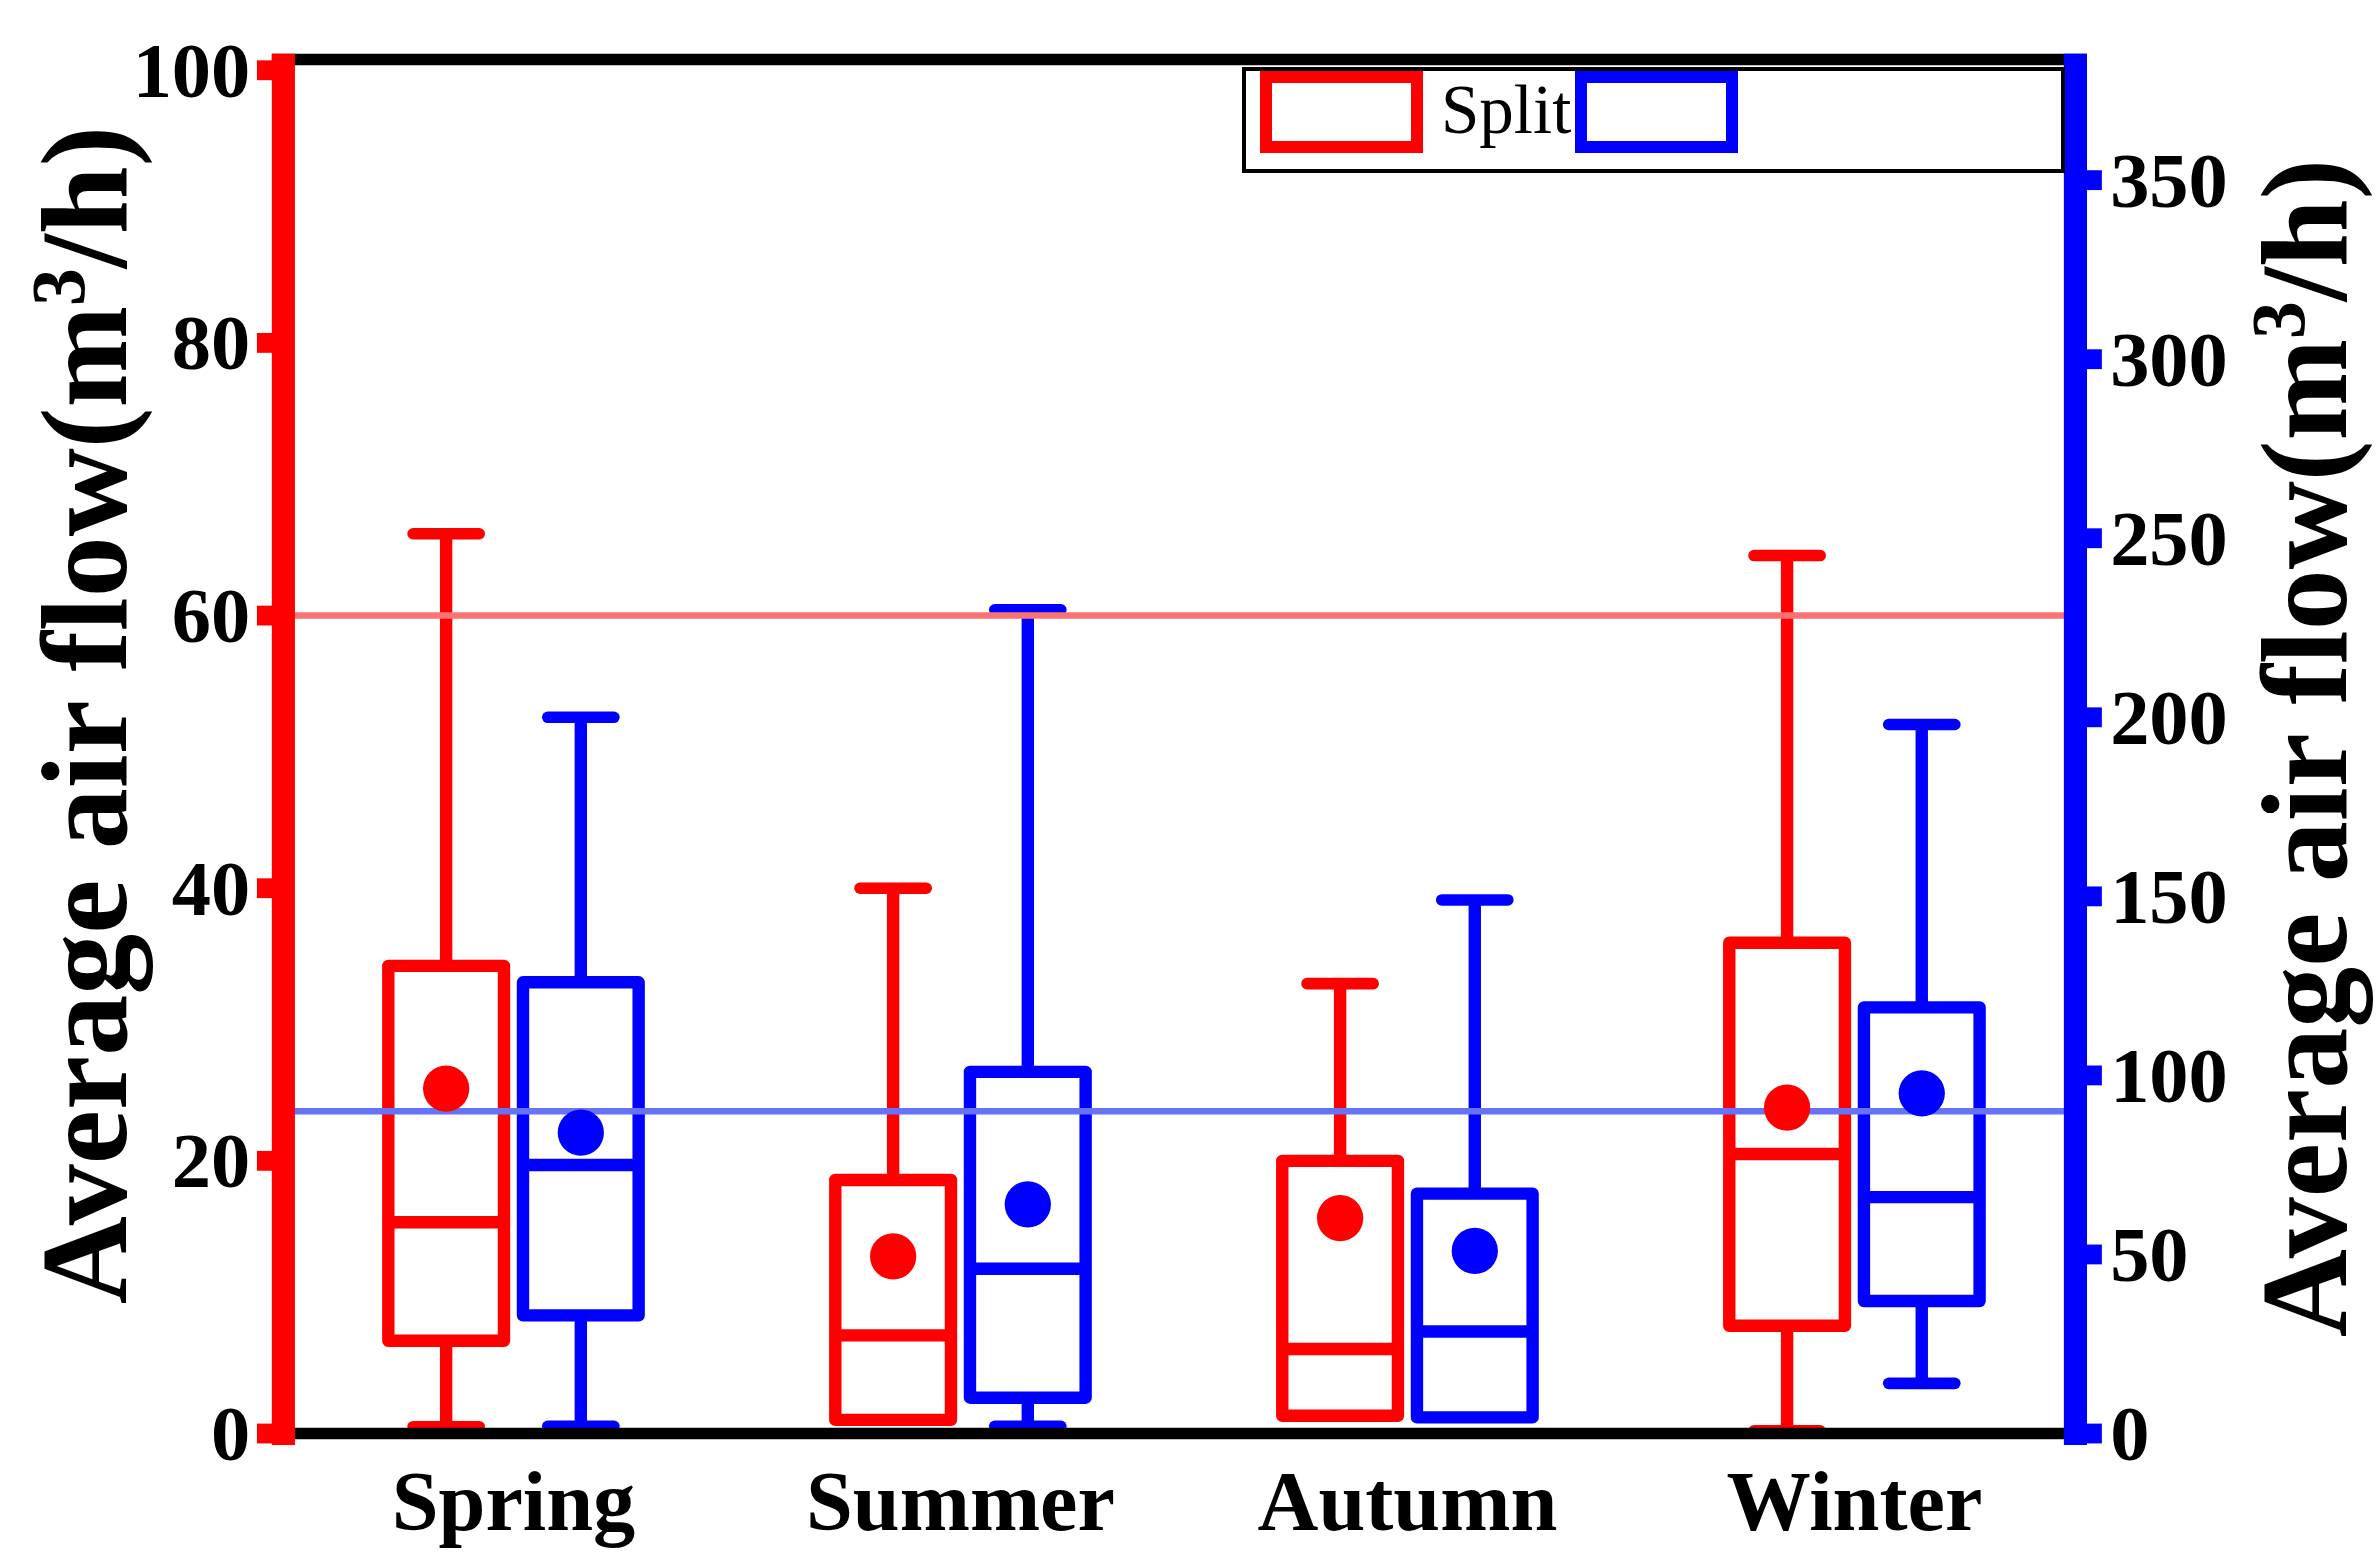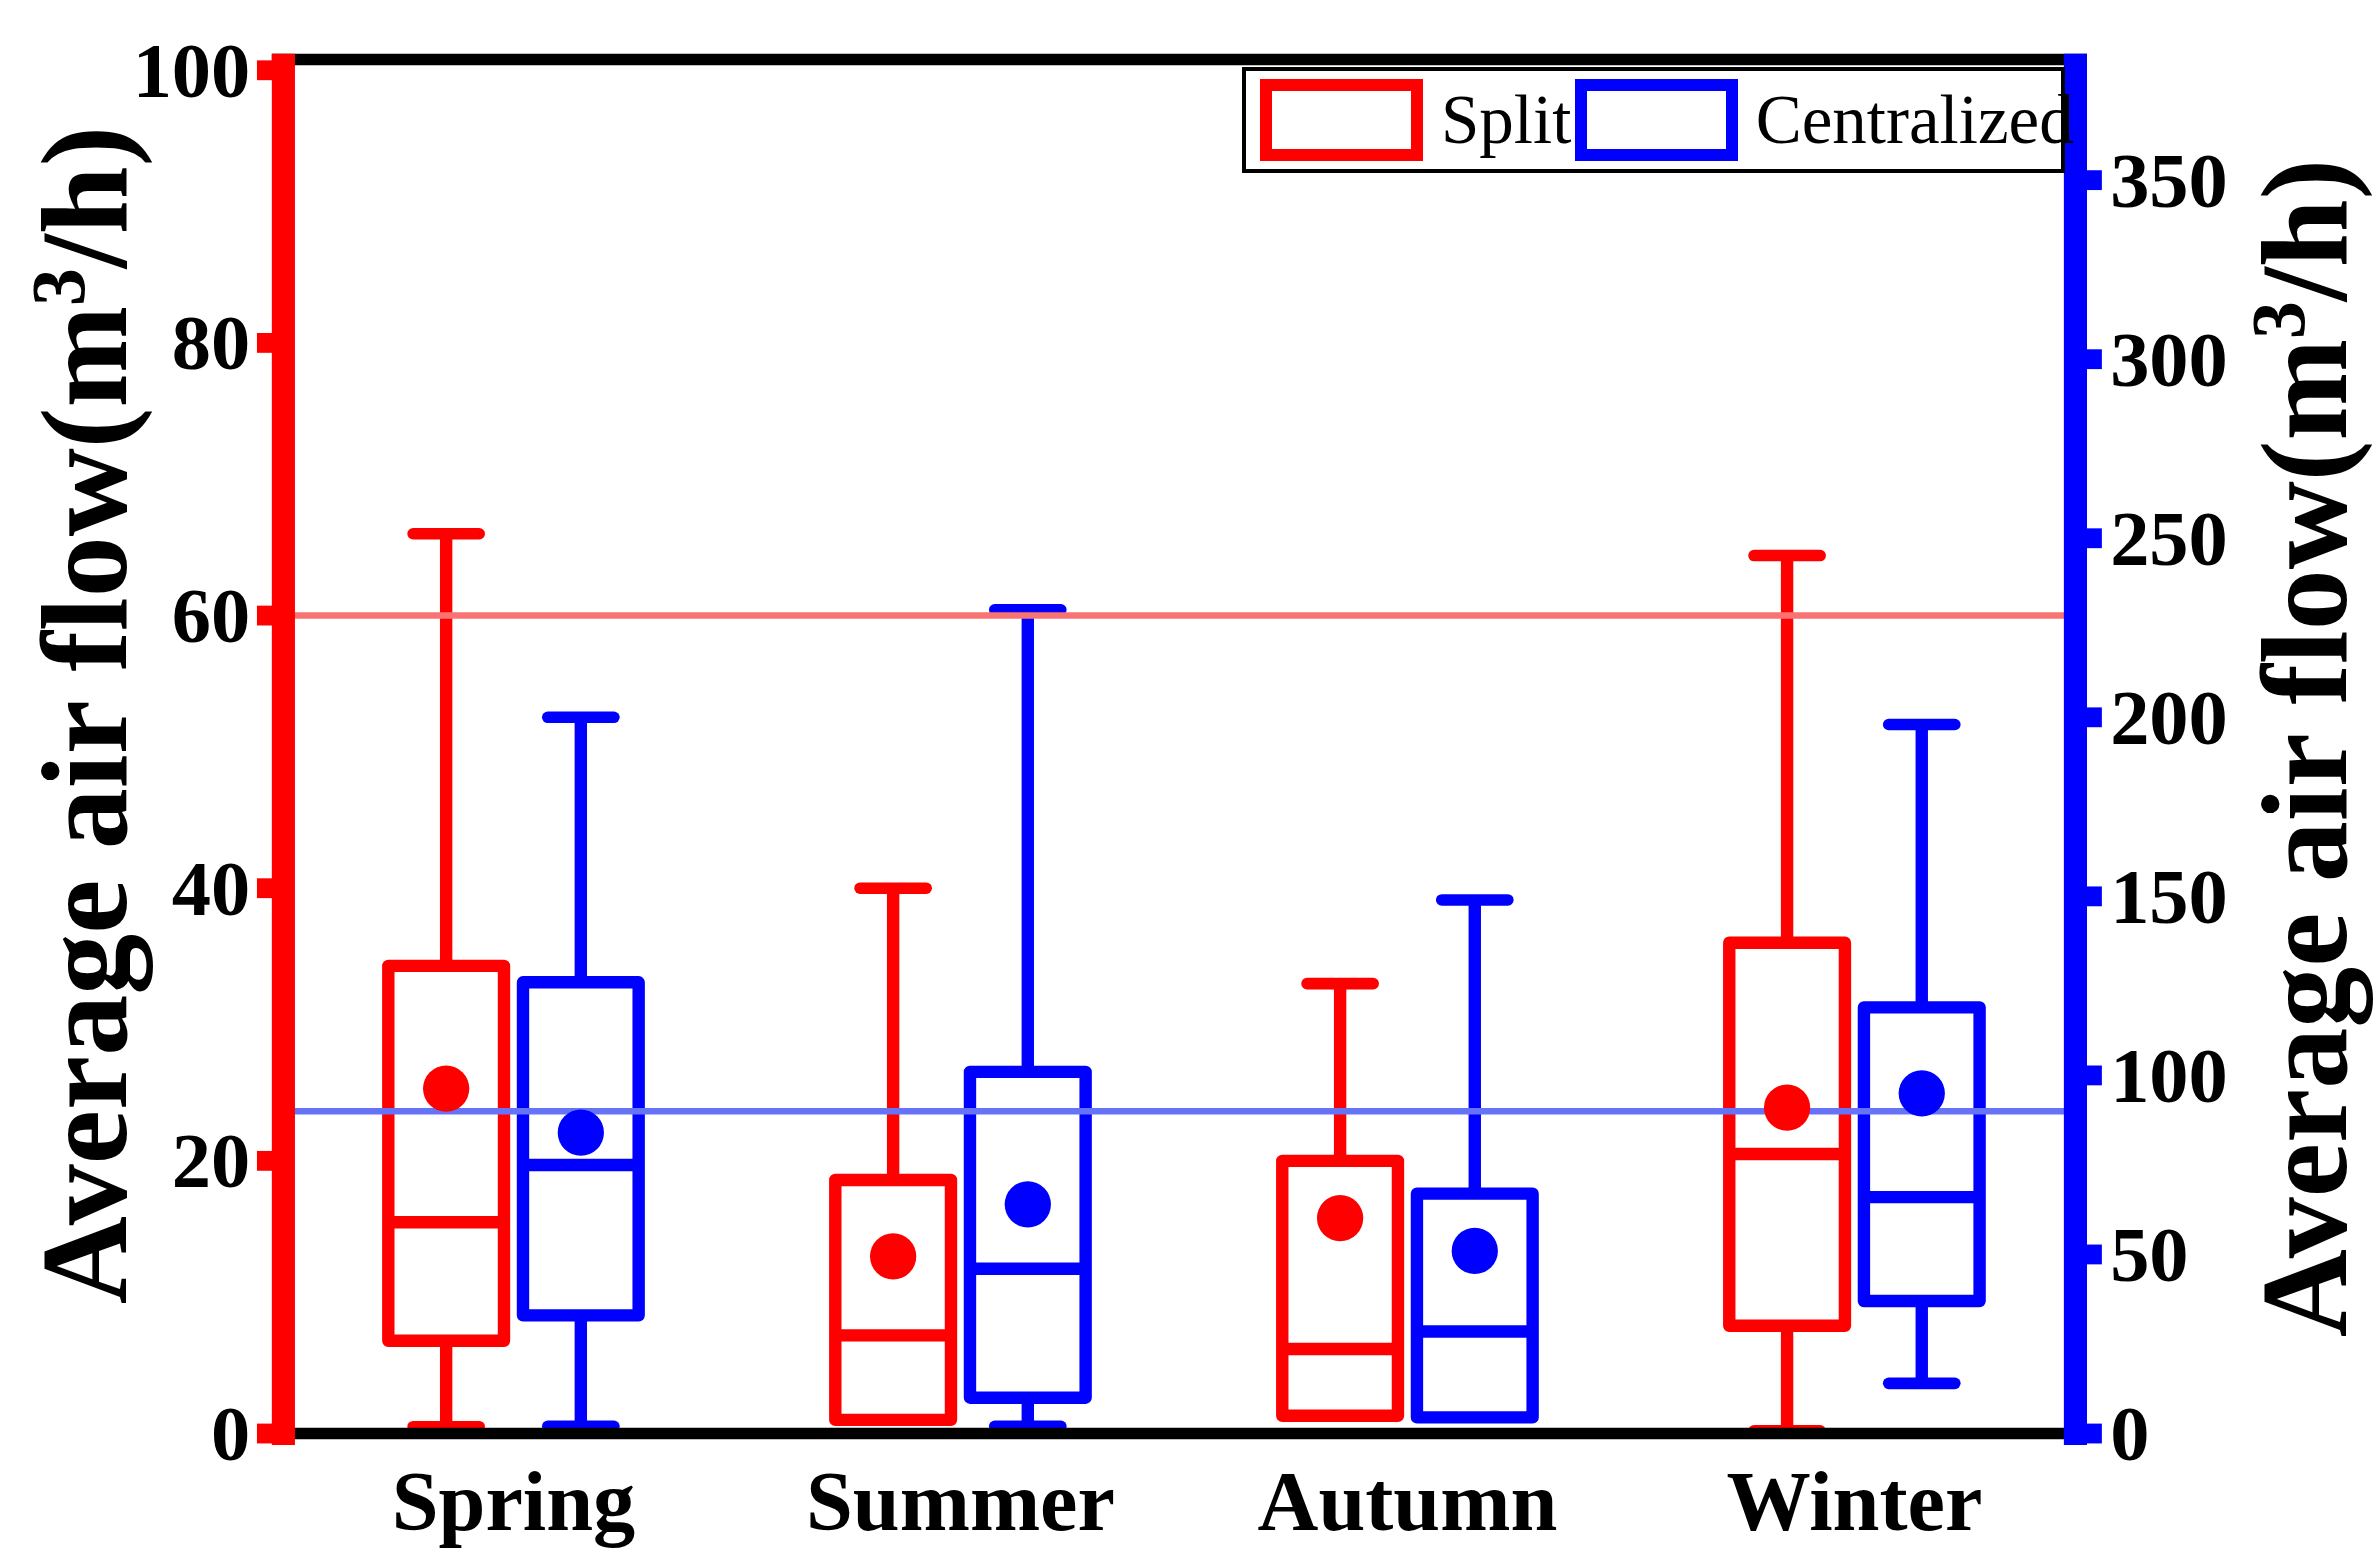--- a/index.html
+++ b/index.html
@@ -28,21 +28,21 @@
   }
   .y-title sup{font-size:0.62em;line-height:0;vertical-align:0.55em;}
   .y-title-left{left:85px;top:715px;}
   .y-title-right{left:2305px;top:748px;}
   .legend{
     position:absolute;left:1242px;top:67px;width:823px;height:106px;
     border:4.1px solid #000;background:#fff;
     box-sizing:border-box;
     display:flex;align-items:center;
   }
-  .legend-item{display:flex;align-items:center;height:100%;}
+  .legend-item{display:flex;height:100%;}
   .legend-swatch{
     display:inline-block;width:139px;height:58px;
     background:#fff;border:12.4px solid #000;box-sizing:content-box;
   }
   .legend-swatch.split{border-color:#ff0000;margin-left:14px;}
   .legend-swatch.centralized{border-color:#0000ff;margin-left:3.3px;}
   .legend-label{
     font-size:69px;color:#000;font-weight:normal;
     margin-left:18px;white-space:nowrap;
   }
@@ -147,18 +147,17 @@
 
   <div class="y-title y-title-right"><span>Average air flow(m</span><sup>3</sup><span>/h)</span></div>
 
   <div class="legend">
     <div class="legend-item">
       <span class="legend-swatch split"></span>
       <span class="legend-label">Split</span>
     </div>
     <div class="legend-item">
       <span class="legend-swatch centralized"></span>
-      <span class="legend-label">Centralized</span>
     </div>
   </div>
 
 </div>
 
 
 </body></html>

